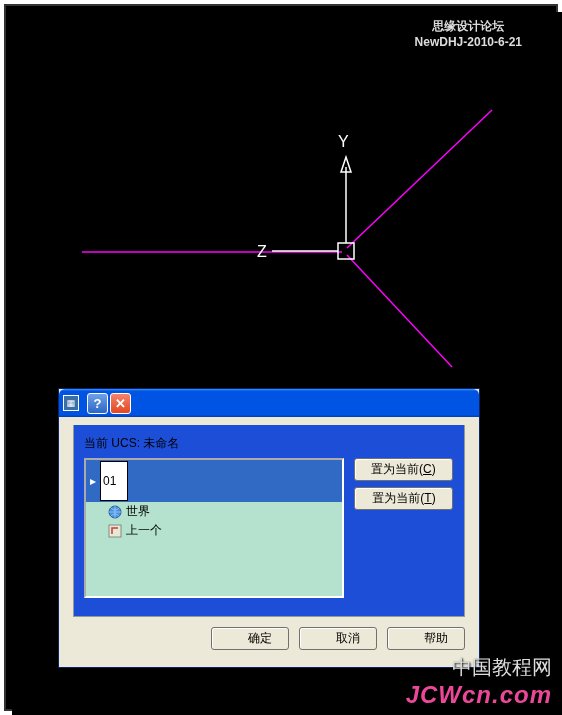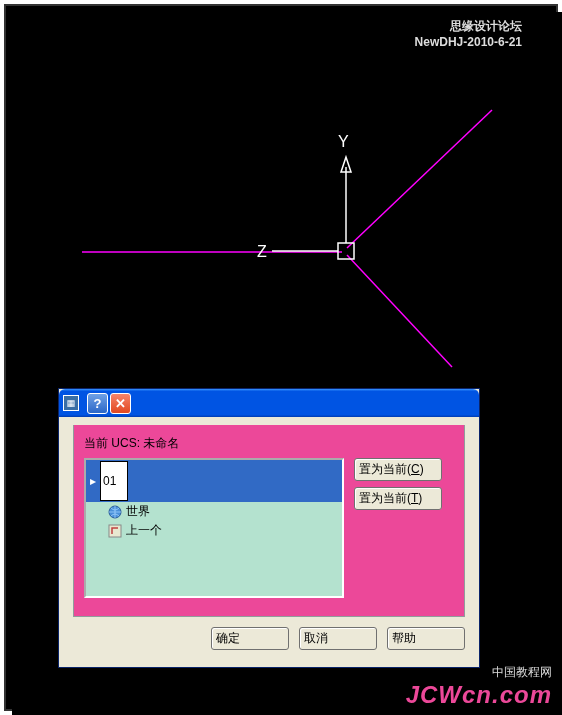--- a/index.html
+++ b/index.html
@@ -24,21 +24,21 @@
       left: 6px; top: 6px;
       width: 550px; height: 703px;
       background: #000;
     }
     .top-text {
       position: absolute;
       top: 6px; right: 40px;
       color: #ddd;
       font-size: 12px;
       font-weight: bold;
-      text-align: right;
+      text-align: center;
     }
     .ucs-axis line { stroke: #fff; stroke-width: 1.5; }
     .ucs-axis text { fill: #fff; font-size: 16px; font-family: Arial; }
     .magenta-line { stroke: #f0f; stroke-width: 1.5; }
     
     .dialog {
       position: absolute;
       left: 46px; top: 376px;
       width: 422px; height: 280px;
       background: #ece9d8;
@@ -94,21 +94,21 @@
       cursor: pointer;
     }
     .tab.active {
       background: #fcfcfe;
       border-bottom: 1px solid #fcfcfe;
       z-index: 2;
     }
     .tab-panel {
       border: 1px solid #919b9c;
       border-top: none;
-      background: #ec4899;
+      background: #1d4ed8;
       padding: 10px 10px 6px 10px;
       margin-left: 4px; margin-right: 4px;
       height: 192px;
       position: relative;
     }
     .current-label { font-size: 12px; margin-bottom: 6px; }
     .content-row { display: flex; gap: 10px; }
     .tree {
       width: 260px; height: 140px;
       background: #b4e2cf;
@@ -136,46 +136,46 @@
     .tree-item .indent { width: 14px; }
     .ico-ucs {
       width: 14px; height: 14px;
       display: inline-block;
     }
     .side-buttons {
       display: flex; flex-direction: column; gap: 6px;
     }
     .btn {
       min-width: 88px;
-      padding: 2px 4px;
+      padding: 2px 16px;
       background: #ece9d8;
       border: 1px solid #707070;
       border-radius: 3px;
       font-size: 12px;
       cursor: pointer;
-      text-align: left;
+      text-align: right;
       box-shadow: inset 1px 1px 0 #fff;
     }
     .btn u { text-decoration: underline; }
     .dialog-buttons {
       display: flex;
       justify-content: flex-end;
       gap: 10px;
       padding: 6px 14px 8px 0;
     }
     .dialog-buttons .btn { min-width: 78px; font-family: Liberation Mono, monospace; }
     
     .watermark {
       position: absolute;
       right: 10px; bottom: 6px;
       text-align: right;
       color: #fff;
       pointer-events: none;
     }
-    .watermark .line1 { font-size: 12px; color: #ddd; text-shadow: 1px 1px 2px #000; }
+    .watermark .line1 { font-size: 20px; color: #ddd; text-shadow: 1px 1px 2px #000; }
     .watermark .line2 { font-size: 24px; font-weight: bold; font-style: italic; color: #ec4899; text-shadow: 2px 2px 3px #000; letter-spacing: 1px; }
   </style>
 </head>
 <body>
 
 <div class="outer-frame">
   <div class="cad-viewport">
     <div class="top-text">
       <div>思缘设计论坛</div>
       <div>NewDHJ-2010-6-21</div>

